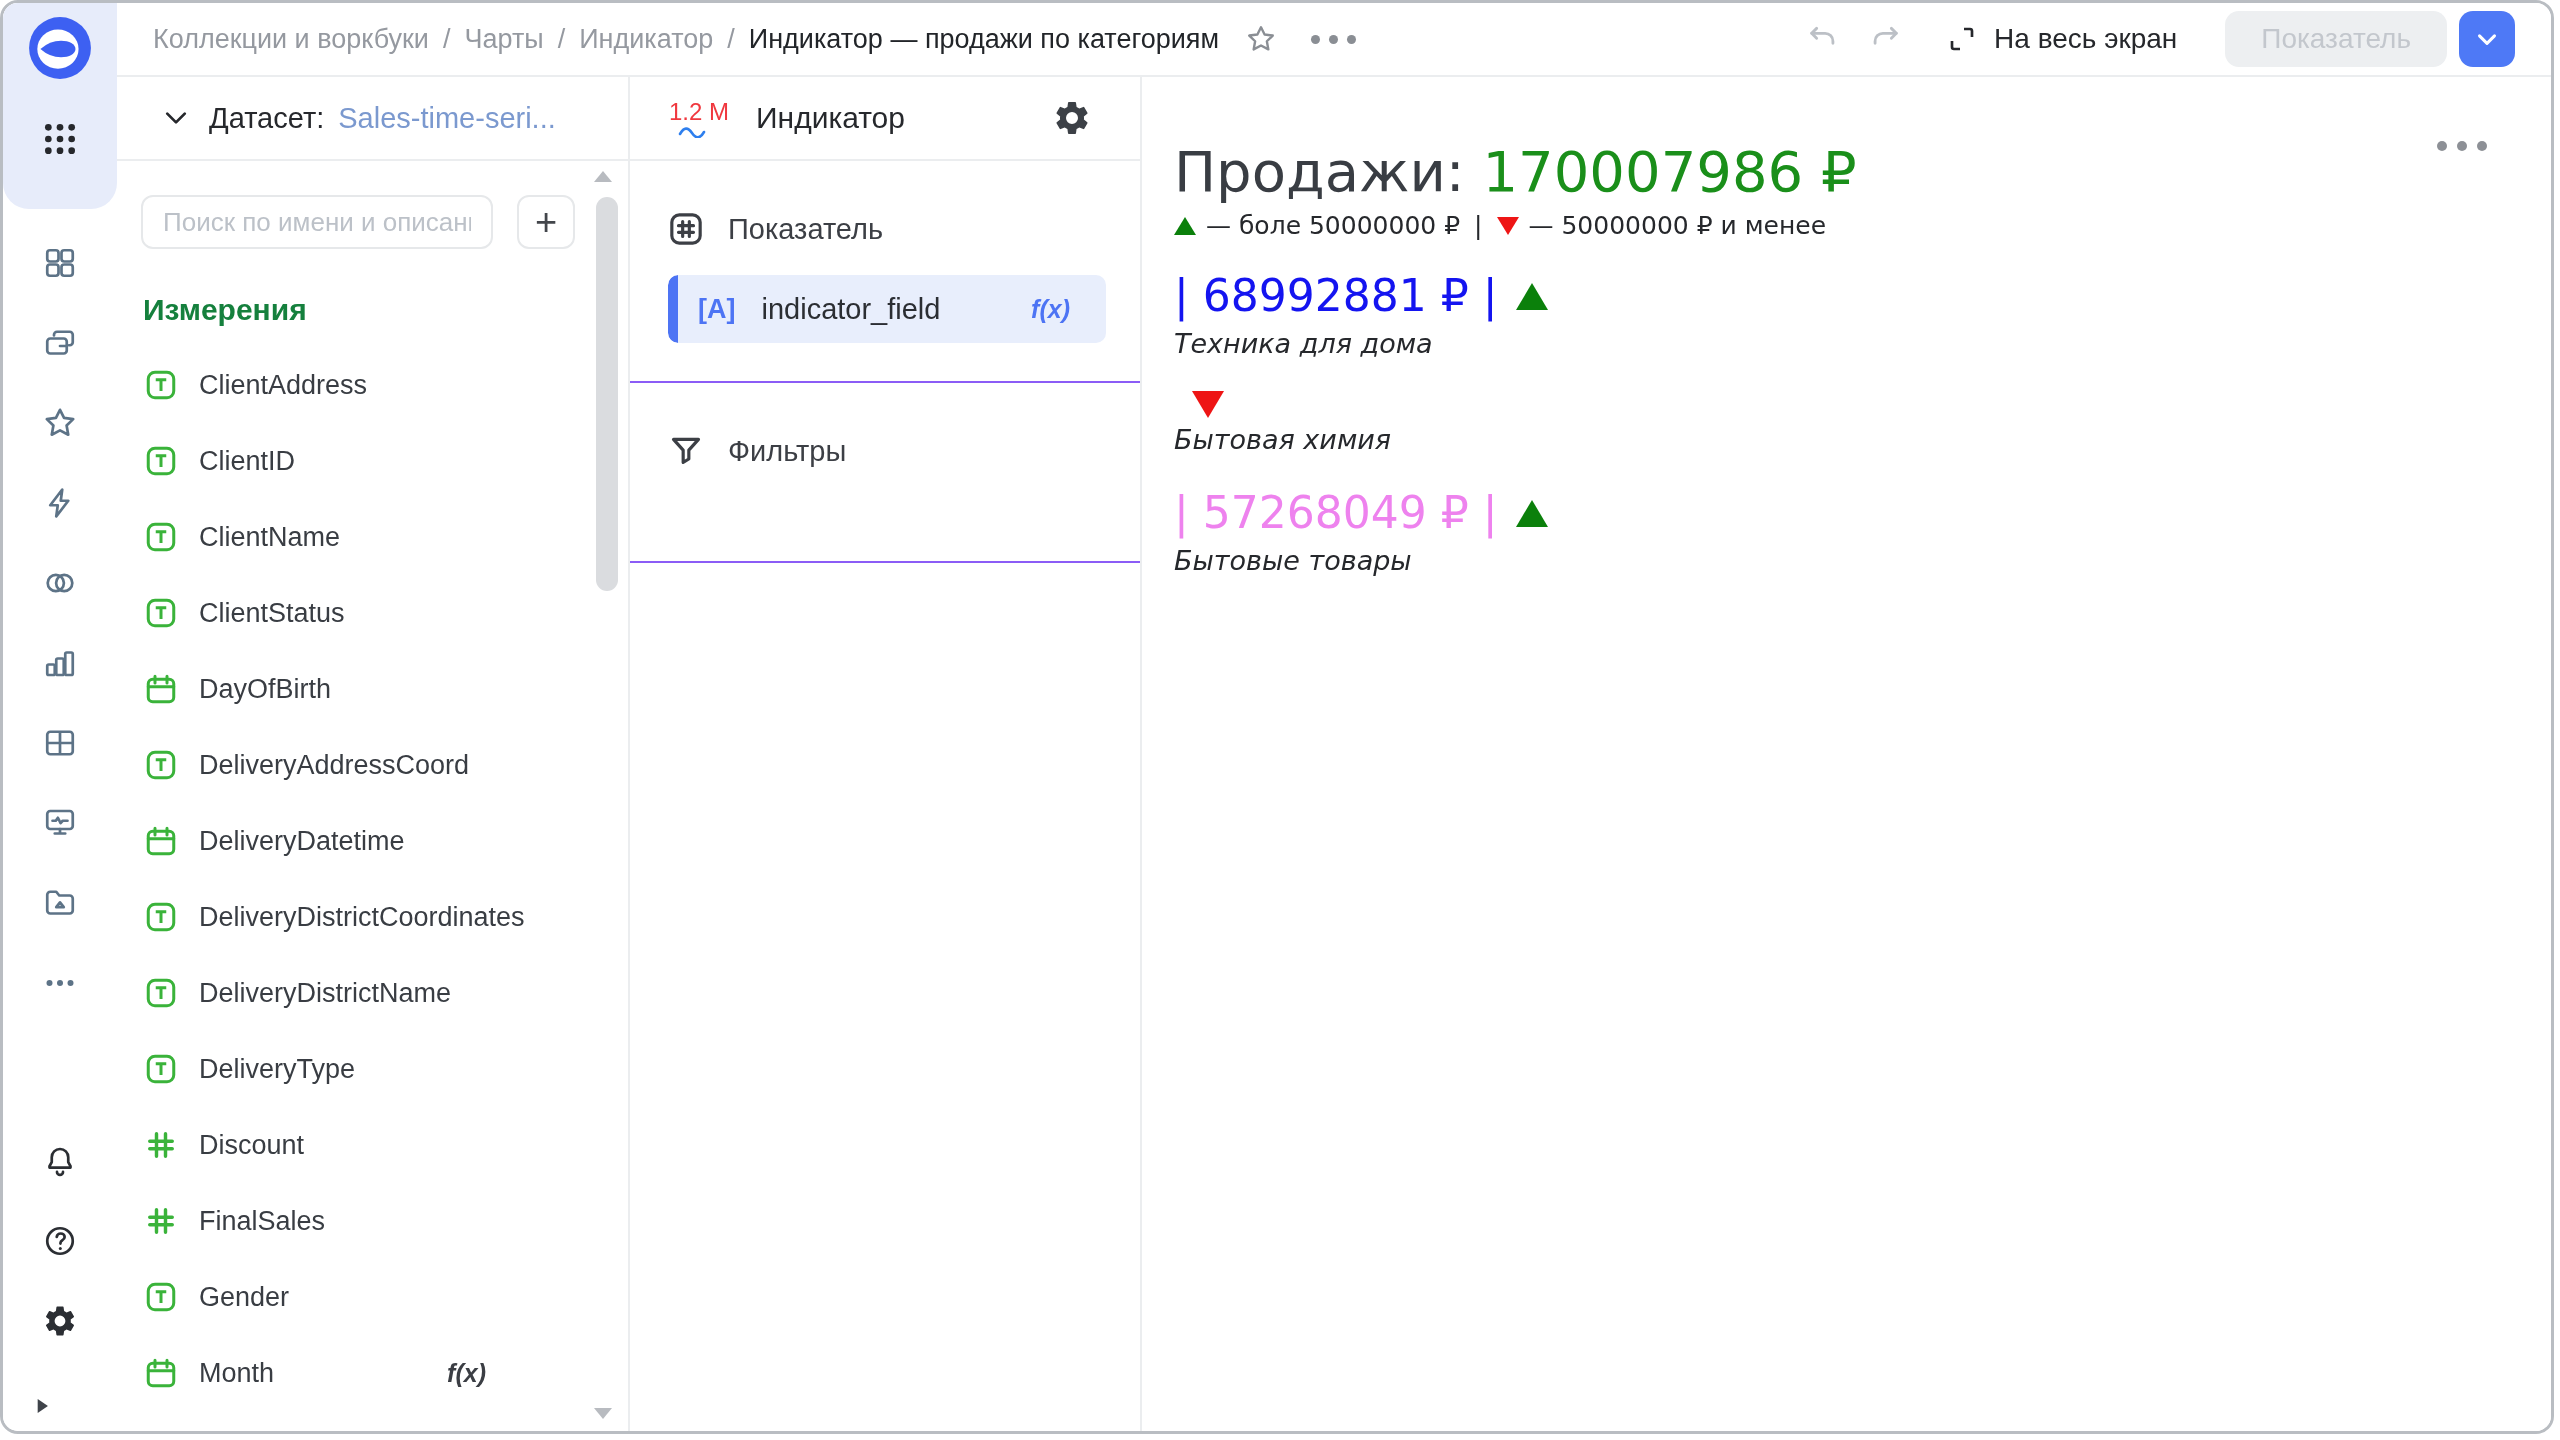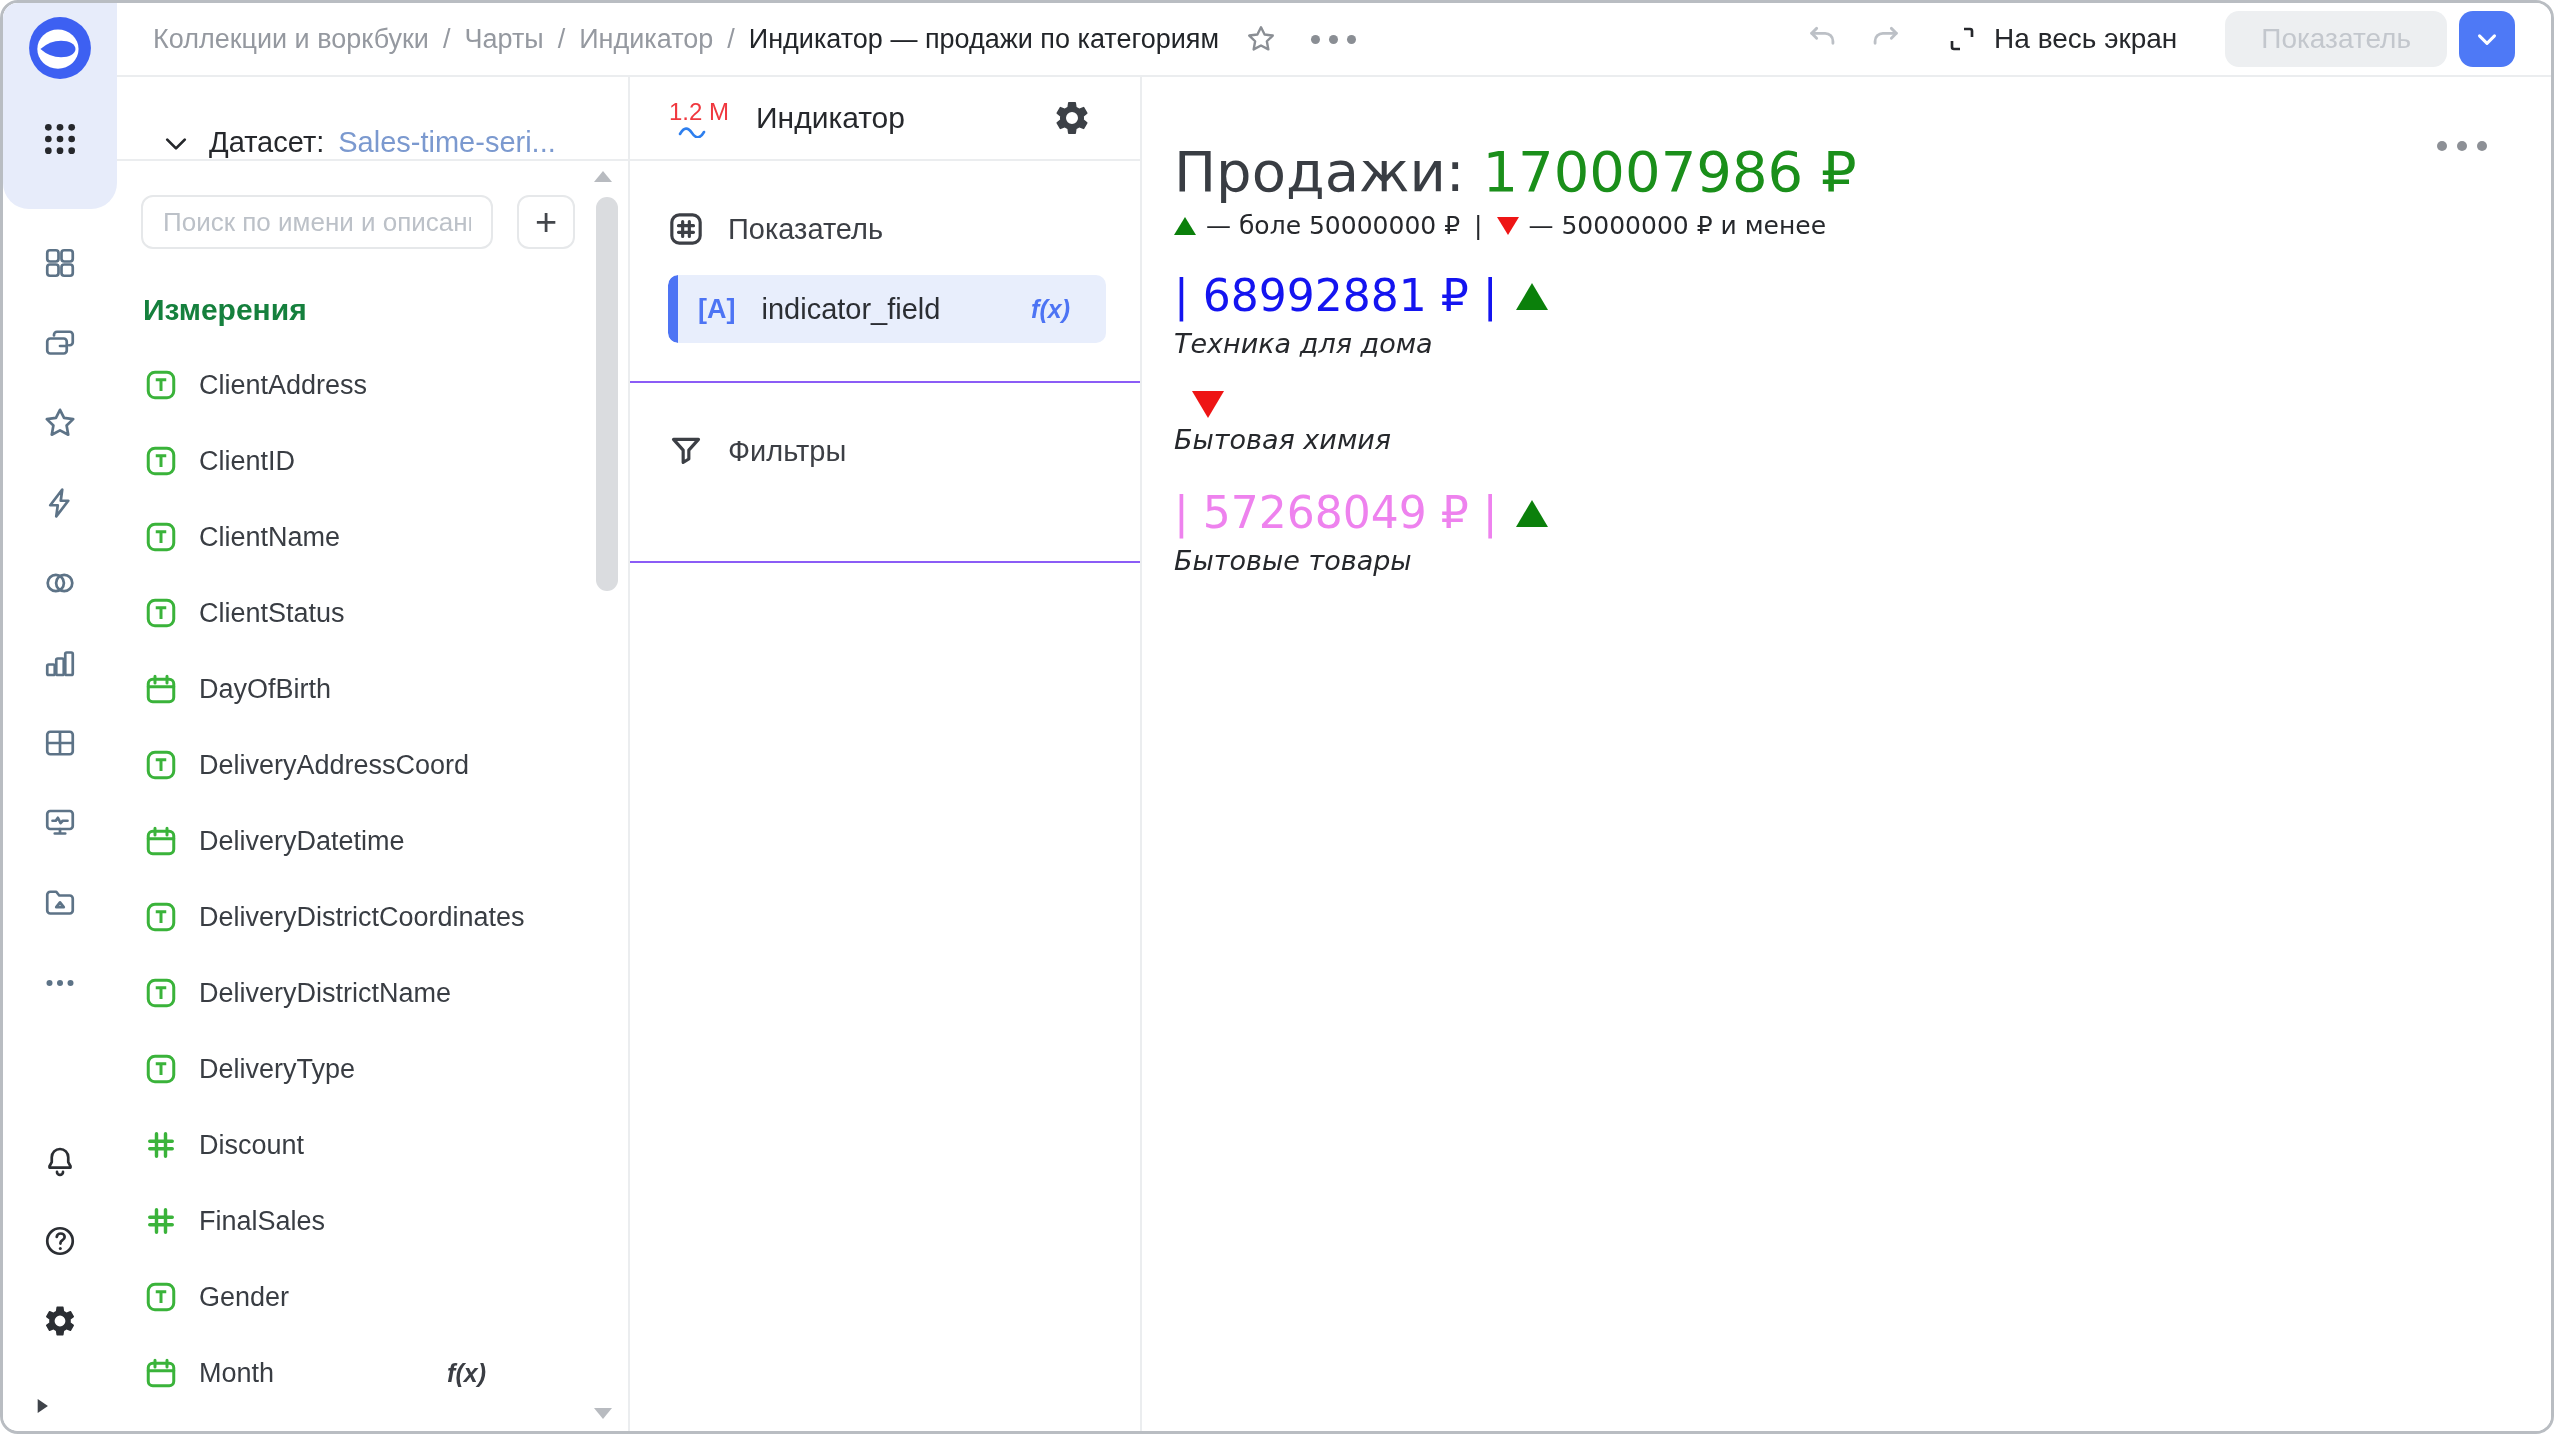--- a/index.html
+++ b/index.html
@@ -32,21 +32,21 @@
   .tb-right{margin-left:auto;display:flex;align-items:center;}
   .tb-undo,.tb-redo{color:#bcc0c6;margin-left:28px;cursor:pointer;}
   .tb-full{display:flex;align-items:center;margin-left:44px;cursor:pointer;color:#26282c;}
   .tb-full-label{margin-left:16px;font-size:28px;}
   .save-btn{margin-left:48px;height:56px;padding:0 36px;border-radius:14px;background:#edeff1;color:#c3c7cd;font-size:28px;display:flex;align-items:center;cursor:default;border:none;font-family:inherit;}
   .save-caret{margin-left:12px;width:56px;height:56px;border-radius:14px;background:#4e79f6;display:flex;align-items:center;justify-content:center;color:#fff;cursor:pointer;border:none;}
   .content{flex:1;display:flex;min-height:0;}
   
   .dataset-panel{width:513px;flex:none;border-right:2px solid #ebedef;position:relative;overflow:hidden;}
   .panel-header{height:84px;border-bottom:2px solid #ebedef;display:flex;align-items:center;}
-  .ds-header{padding-left:44px;align-items:flex-end;}
+  .ds-header{padding-left:44px;}
   .ds-chevron{color:#26282c;cursor:pointer;}
   .ds-label{margin-left:18px;font-size:29px;color:#26282c;}
   .ds-name{margin-left:14px;font-size:29px;color:#7b99cf;white-space:nowrap;cursor:pointer;}
   .search-row{margin:34px 24px 0 24px;display:flex;}
   .search-input{width:352px;height:54px;border:2px solid #e6e8ea;border-radius:12px;font-size:26px;padding:0 20px;color:#26282c;outline:none;font-family:inherit;}
   .search-input::placeholder{color:#bcc1c8;}
   .add-btn{margin-left:24px;width:58px;height:54px;border:2px solid #e6e8ea;border-radius:12px;background:#fff;display:flex;align-items:center;justify-content:center;font-size:38px;font-weight:300;color:#43464b;cursor:pointer;padding:0;line-height:1;}
   .dim-title{margin:44px 0 0 26px;font-size:30px;font-weight:700;color:#15803d;}
   .field-list{margin-top:20px;}
   .field-row{height:76px;display:flex;align-items:center;padding:0 24px 0 26px;cursor:grab;}

